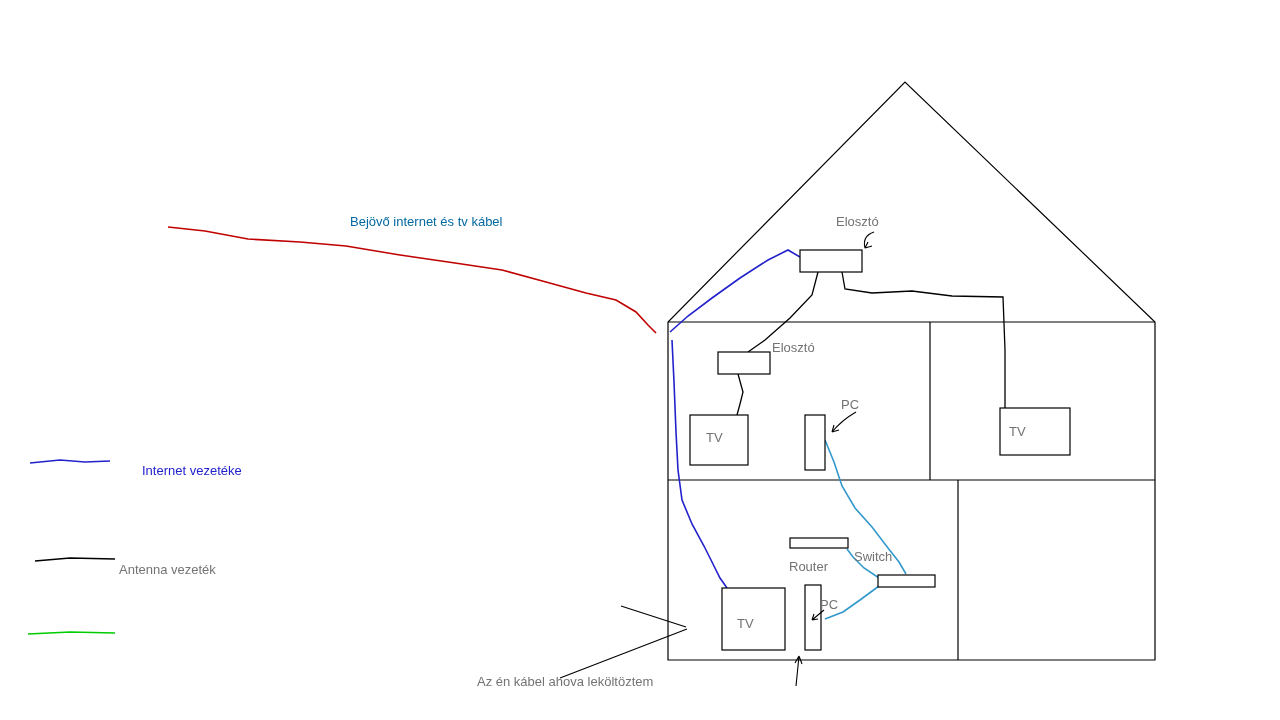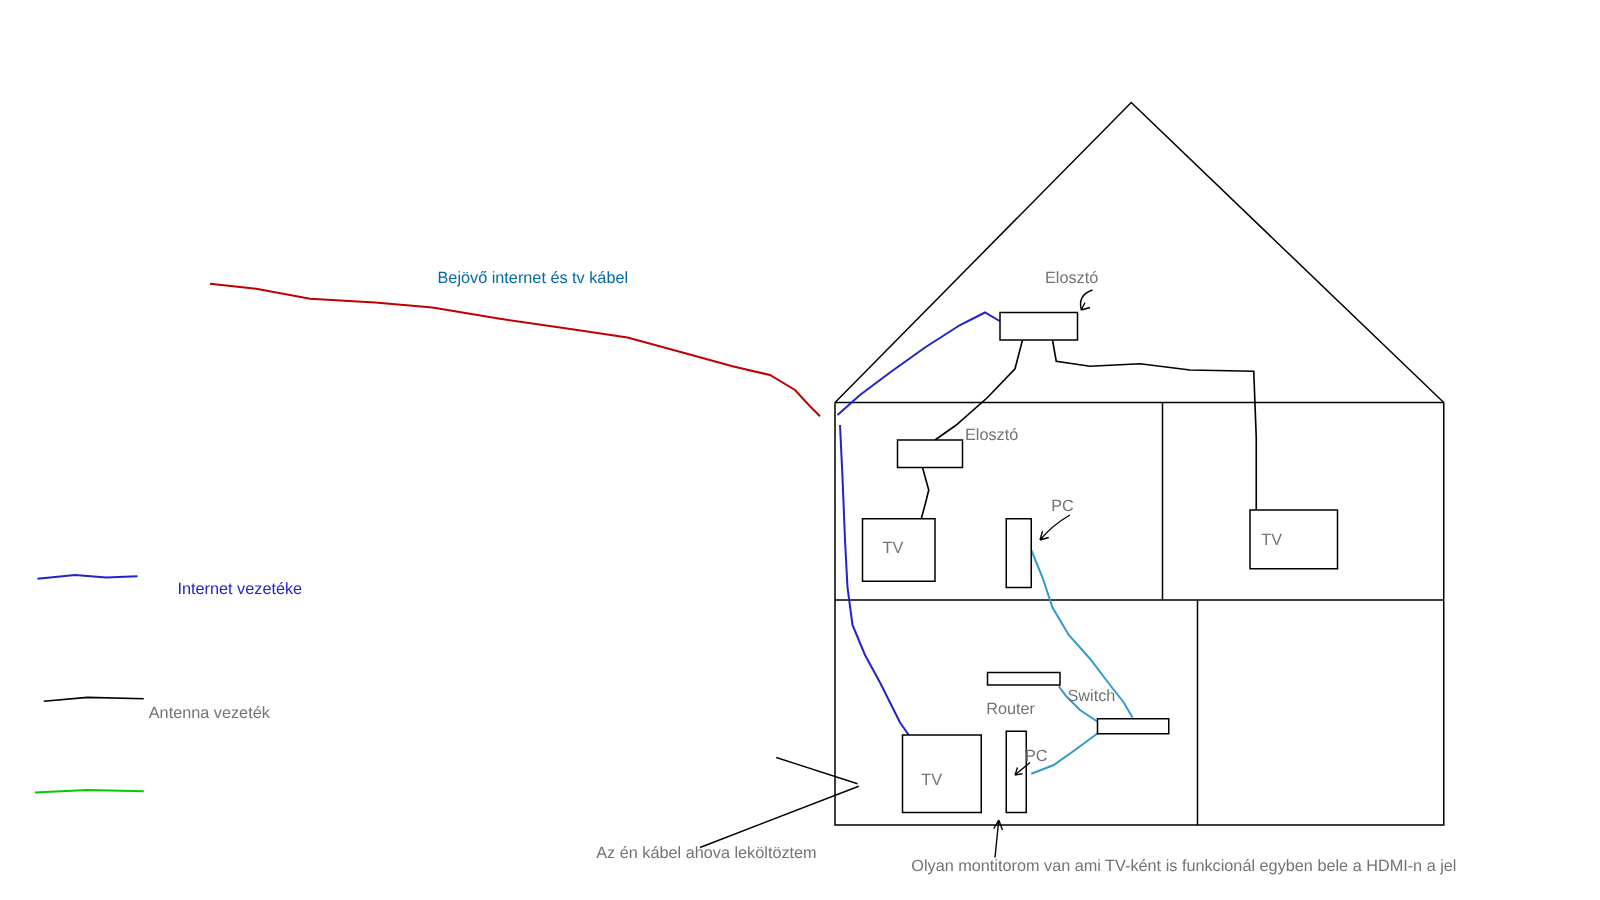--- a/index.html
+++ b/index.html
@@ -94,15 +94,14 @@
   <span class="lbl" style="left:772px;top:340px;">Elosztó</span>
   <span class="lbl" style="left:706px;top:430px;">TV</span>
   <span class="lbl" style="left:841px;top:397px;">PC</span>
   <span class="lbl" style="left:1009px;top:424px;">TV</span>
   <span class="lbl" style="left:789px;top:511px;margin-top:48px;">Router</span>
   <span class="lbl" style="left:854px;top:549px;">Switch</span>
   <span class="lbl" style="left:737px;top:616px;">TV</span>
   <span class="lbl" style="left:820px;top:597px;">PC</span>
 
   <span class="lbl" style="left:477px;top:674px;">Az én kábel ahova leköltöztem</span>
-  <span class="lbl" style="left:729px;top:685px;">Olyan montitorom van ami TV-ként is funkcionál egyben bele a HDMI-n a jel</span>
 
 </div>
 
 </body></html>

